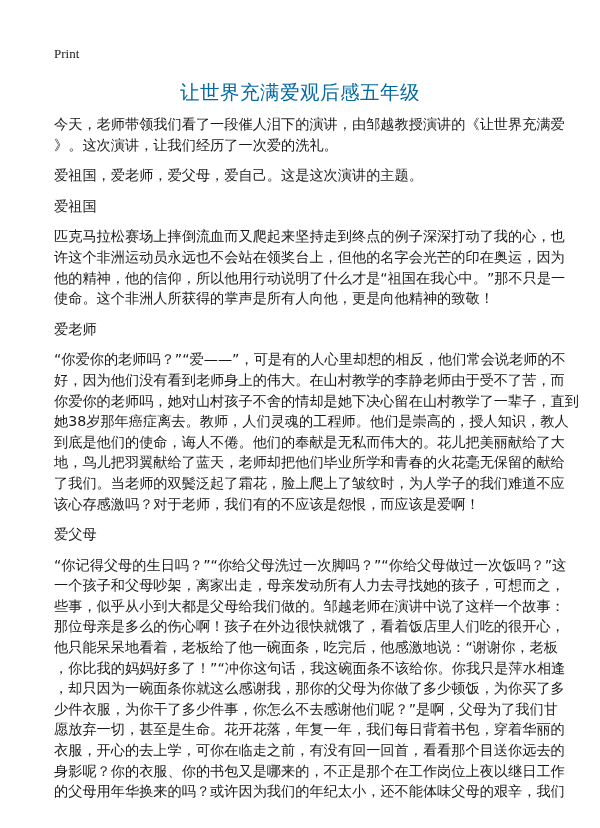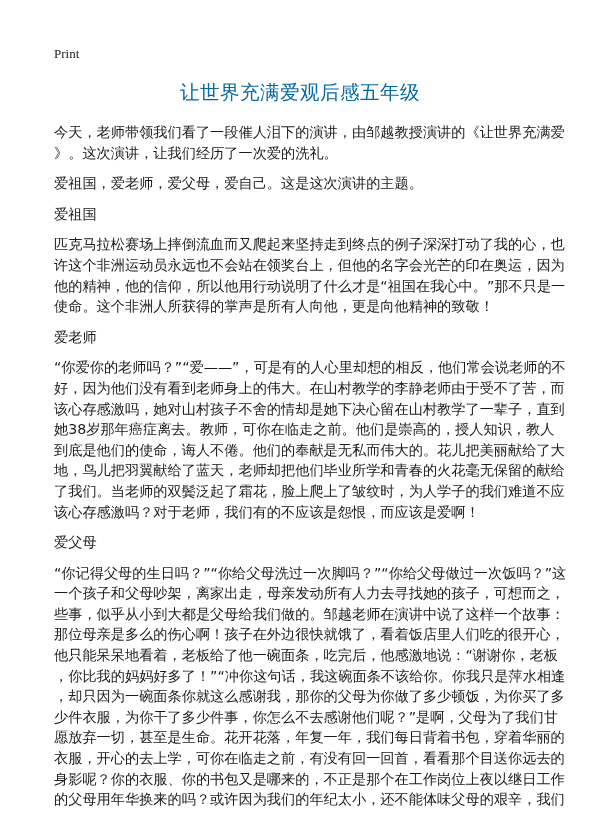--- a/index.html
+++ b/index.html
@@ -14,21 +14,21 @@
     position: absolute; left: 0; top: 79px; width: 600px; text-align: center;
     font-family: "DejaVu Sans", "Liberation Sans", sans-serif;
     font-size: 19.5px; font-weight: normal; color: #0369a1; letter-spacing: 0.5px;
     margin: 0;
   }
   .body {
     position: absolute; left: 54px; top: 114px; width: 494px;
     font-family: "DejaVu Sans", "Liberation Sans", sans-serif;
     font-size: 14.2px; line-height: 20.6px; color: #1a1a1a;
   }
-  .body p { margin: 8px 0 10px 0; text-align: justify; }
+  .body p { margin: 0 0 10px 0; text-align: justify; }
   .body p.heading { margin-bottom: 10px; }
   .line { display: block; white-space: nowrap; text-align-last: justify; }
   .line.last { text-align-last: left; }
 </style>
 </head>
 <body>
 
 <div class="page">
   <div class="print-label">Print</div>
   <h1 class="title">让世界充满爱观后感五年级</h1>
@@ -55,22 +55,22 @@
       <span class="line last">使命。这个非洲人所获得的掌声是所有人向他，更是向他精神的致敬！</span>
     </p>
 
     <p class="heading">
       <span class="line last">爱老师</span>
     </p>
 
     <p>
       <span class="line">“你爱你的老师吗？”“爱——”，可是有的人心里却想的相反，他们常会说老师的不</span>
       <span class="line">好，因为他们没有看到老师身上的伟大。在山村教学的李静老师由于受不了苦，而</span>
-      <span class="line">该心存感激吗，她对山村孩子不舍的情却是她下决心留在山村教学了一辈子，直到</span>
-      <span class="line">她38岁那年癌症离去。教师，可你在临走之前。他们是崇高的，授人知识，教人</span>
+      <span class="line">你爱你的老师吗，她对山村孩子不舍的情却是她下决心留在山村教学了一辈子，直到</span>
+      <span class="line">她38岁那年癌症离去。教师，人们灵魂的工程师。他们是崇高的，授人知识，教人</span>
       <span class="line">到底是他们的使命，诲人不倦。他们的奉献是无私而伟大的。花儿把美丽献给了大</span>
       <span class="line">地，鸟儿把羽翼献给了蓝天，老师却把他们毕业所学和青春的火花毫无保留的献给</span>
       <span class="line">了我们。当老师的双鬓泛起了霜花，脸上爬上了皱纹时，为人学子的我们难道不应</span>
       <span class="line last">该心存感激吗？对于老师，我们有的不应该是怨恨，而应该是爱啊！</span>
     </p>
 
     <p class="heading">
       <span class="line last">爱父母</span>
     </p>
 

